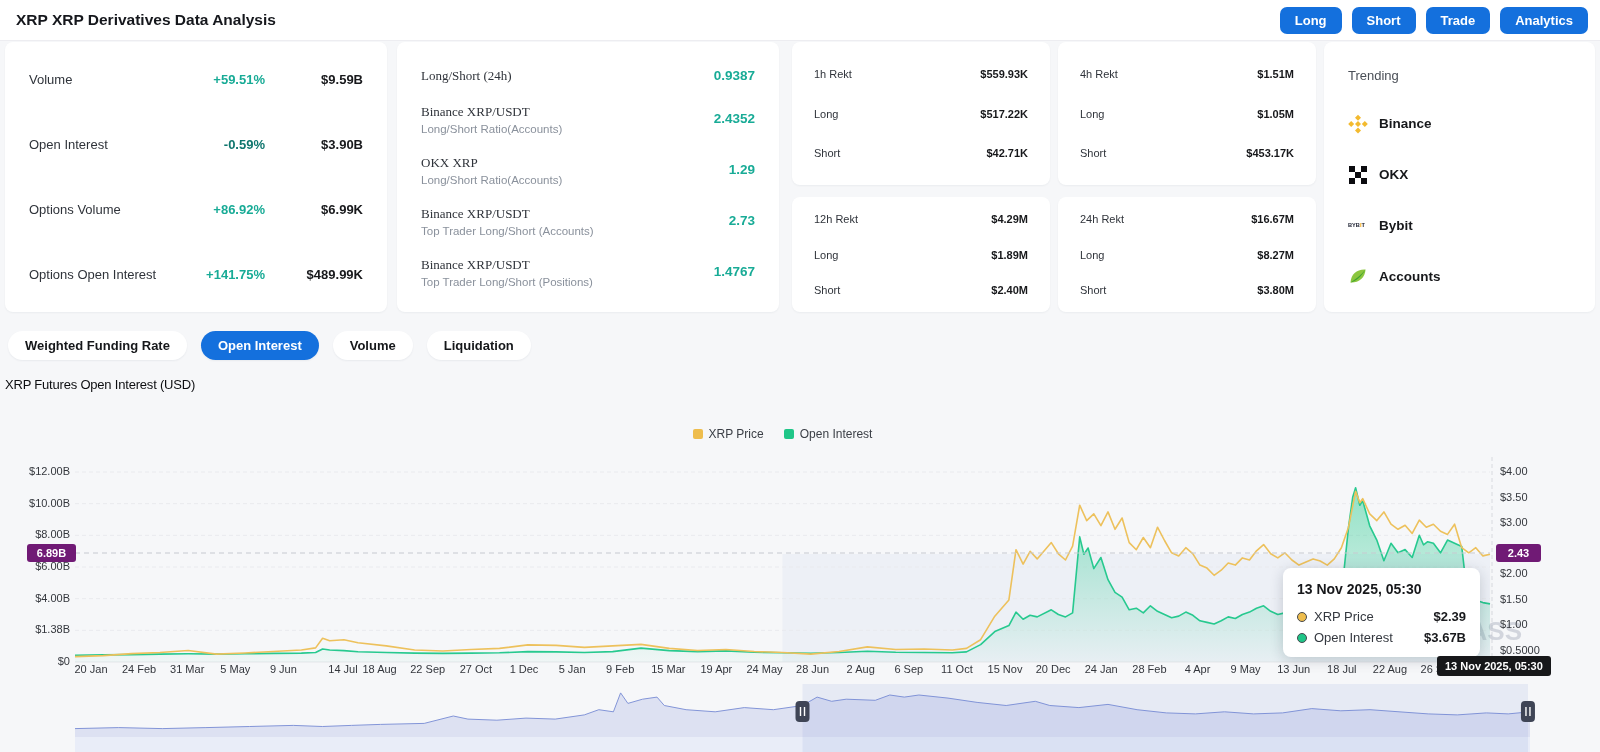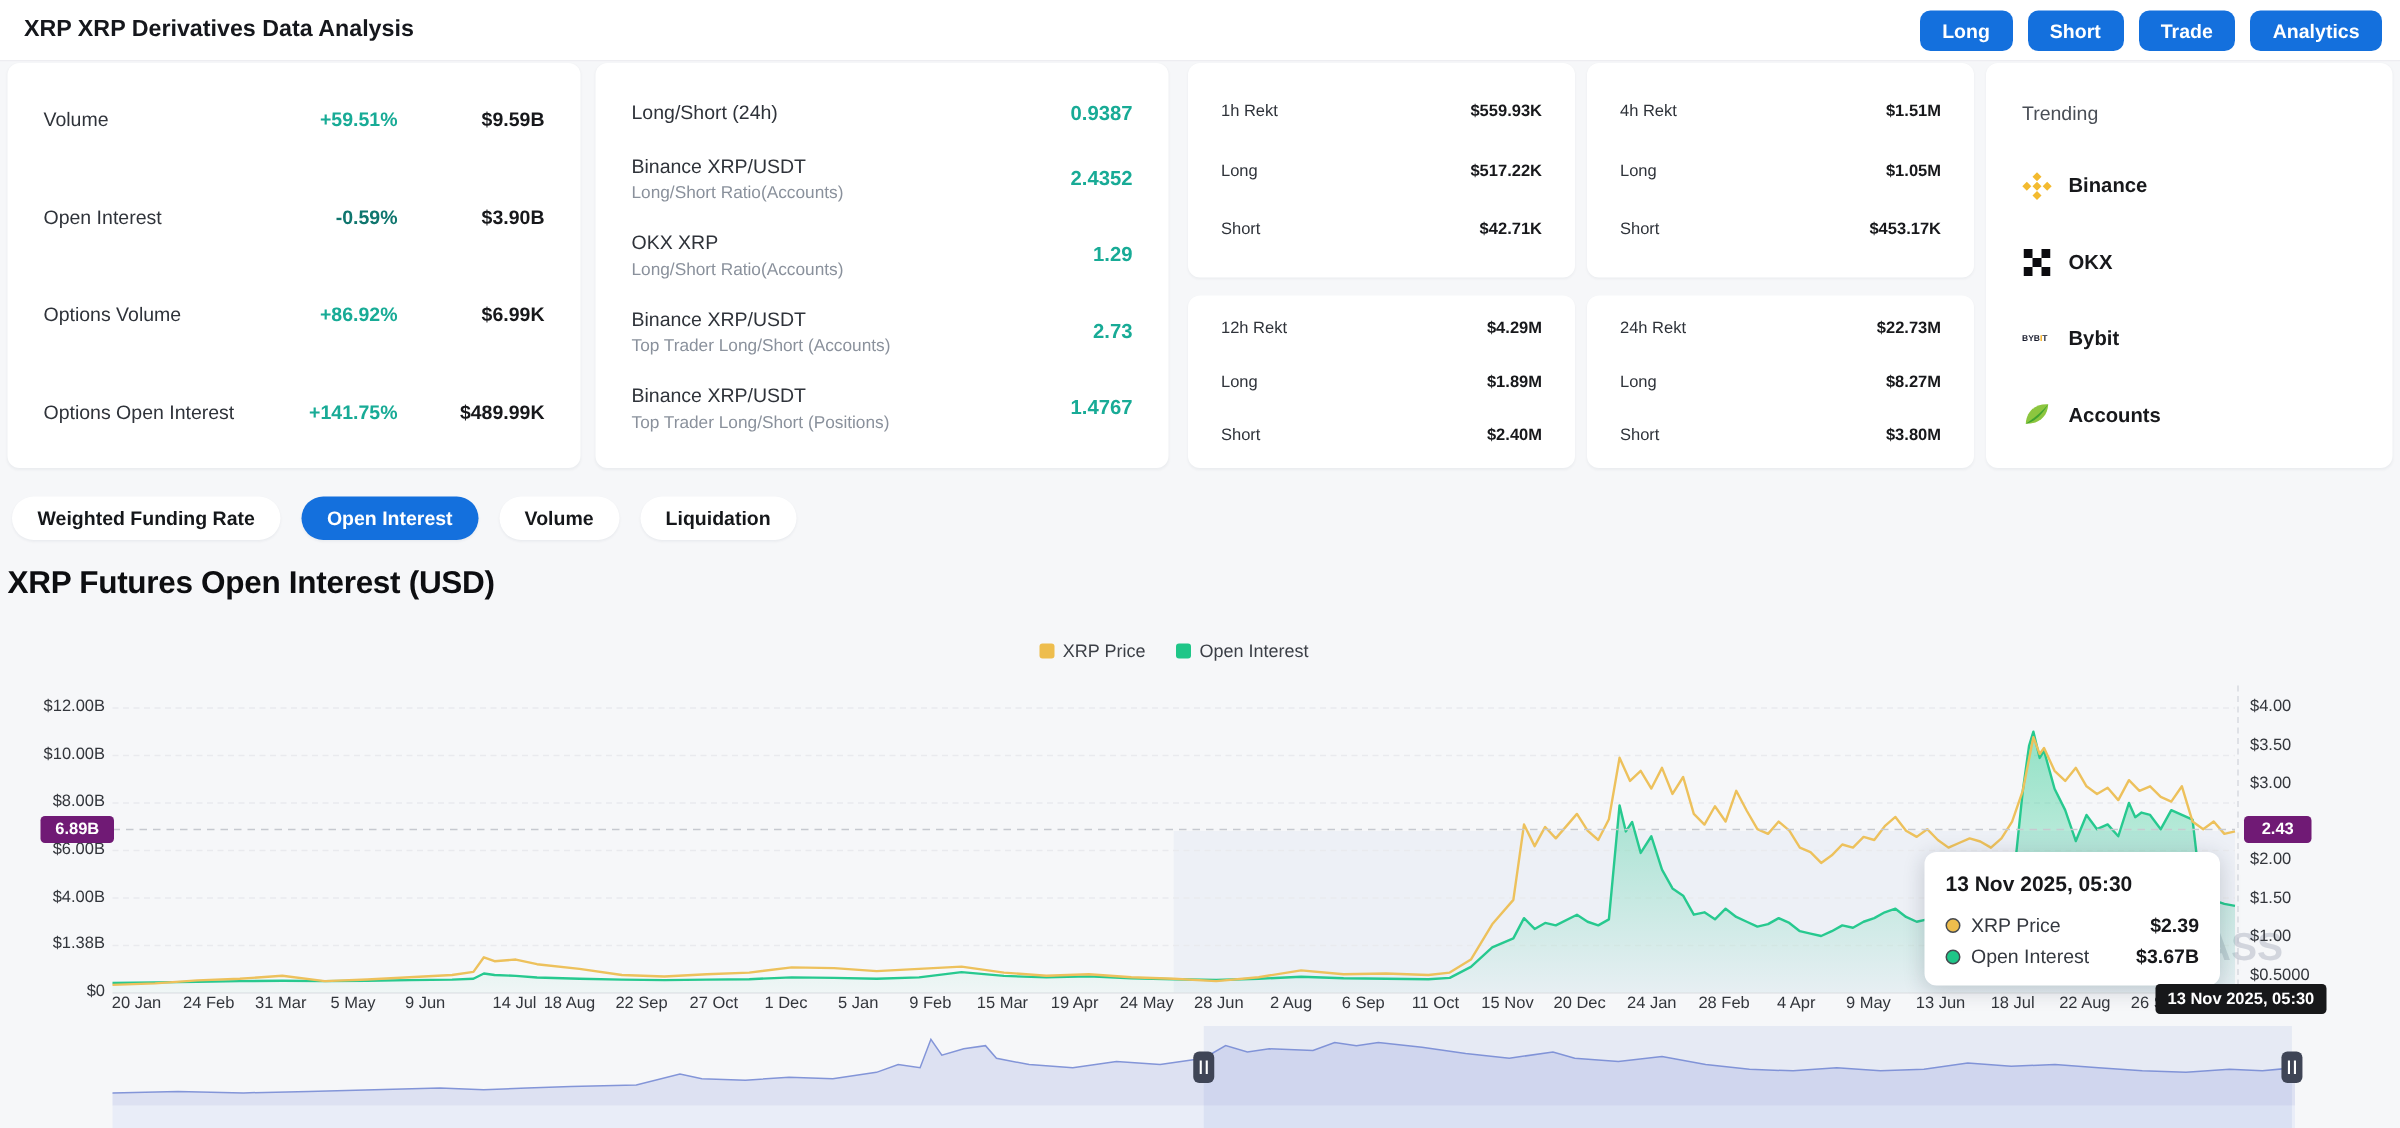--- a/index.html
+++ b/index.html
@@ -18,39 +18,39 @@
   .card{position:absolute;background:#fff;border-radius:8px;box-shadow:0 1px 2px rgba(20,30,60,.05);}
   .card-pad{padding:22px 24px;box-sizing:border-box;display:flex;flex-direction:column;justify-content:space-between;height:100%;}
   .srow{display:flex;align-items:center;font-size:13px;}
   .srow .lbl{flex:1;color:#2f333a;}
   .srow .chg{width:92px;text-align:right;font-weight:700;}
   .srow .val{width:98px;text-align:right;font-weight:700;color:#17181b;}
   .green{color:#18ab96;}
   .red{color:#0f766e;}
   .rrow{display:flex;align-items:center;}
   .rrow .tcol{flex:1;}
-  .rrow .t1{font-size:13px;color:#2f333a;}
+  .rrow .t1{font-size:13px;color:#2f333a;font-family:Liberation Serif, serif;}
   .rrow .t2{font-size:11.5px;color:#8a919c;margin-top:3px;}
   .rrow .t2:empty{display:none;}
   .rrow .rval{font-weight:700;font-size:13.5px;}
   .krow{display:flex;align-items:flex-start;font-size:11px;}
   .krow .lbl{flex:1;color:#2f333a;}
   .krow .val{font-weight:700;color:#17181b;}
   .trend-title{font-size:13px;color:#4a4f57;}
   .trow{display:flex;align-items:center;cursor:pointer;}
   .trow .name{margin-left:11px;font-weight:700;font-size:13.5px;color:#17181b;}
   .ticon{width:20px;height:20px;display:flex;align-items:center;justify-content:center;}
 
   
   .tabs{position:absolute;left:8px;top:331px;display:flex;gap:14px;}
   .pill{background:#fff;border-radius:16px;height:29px;line-height:29px;padding:0 17px;
     font-size:13px;font-weight:700;color:#15171a;box-shadow:0 1px 2px rgba(20,30,60,.06);cursor:pointer;}
   .pill.active{background:#1470dd;color:#fff;}
 
-  .section-title{position:absolute;left:5px;top:377px;font-size:21px;font-weight:700;color:#0d0e11;letter-spacing:-.2px;}
+  .section-title{position:absolute;left:5px;top:377px;font-size:13px;font-weight:400;color:#0d0e11;letter-spacing:-.2px;}
 
   
   .chart{position:absolute;left:0;top:412px;width:1600px;height:340px;}
   .chart svg{position:absolute;left:0;top:0;}
   .legend{position:absolute;left:0;top:15px;width:1565px;display:flex;justify-content:center;gap:20px;
     font-size:12px;color:#3b3f46;}
   .legend .item{display:flex;align-items:center;gap:6px;}
   .legend .sw{width:10px;height:10px;border-radius:2px;display:inline-block;}
   .tick{position:absolute;font-size:11px;color:#33363c;font-weight:500;}
   .tick.left{width:70px;text-align:right;left:0;}
@@ -183,21 +183,21 @@
       <div class="krow">
           <span class="lbl">Short</span>
           <span class="val red">$453.17K</span>
         </div>
     </div>
   </div>
   <div class="card" style="left:1058px;top:197px;width:258px;height:115px;">
     <div class="card-pad" style="padding:16px 22px;">
       <div class="krow">
           <span class="lbl">24h Rekt</span>
-          <span class="val">$22.73M</span>
+          <span class="val">$16.67M</span>
         </div>
       <div class="krow">
           <span class="lbl">Long</span>
           <span class="val green">$8.27M</span>
         </div>
       <div class="krow">
           <span class="lbl">Short</span>
           <span class="val red">$3.80M</span>
         </div>
     </div>

